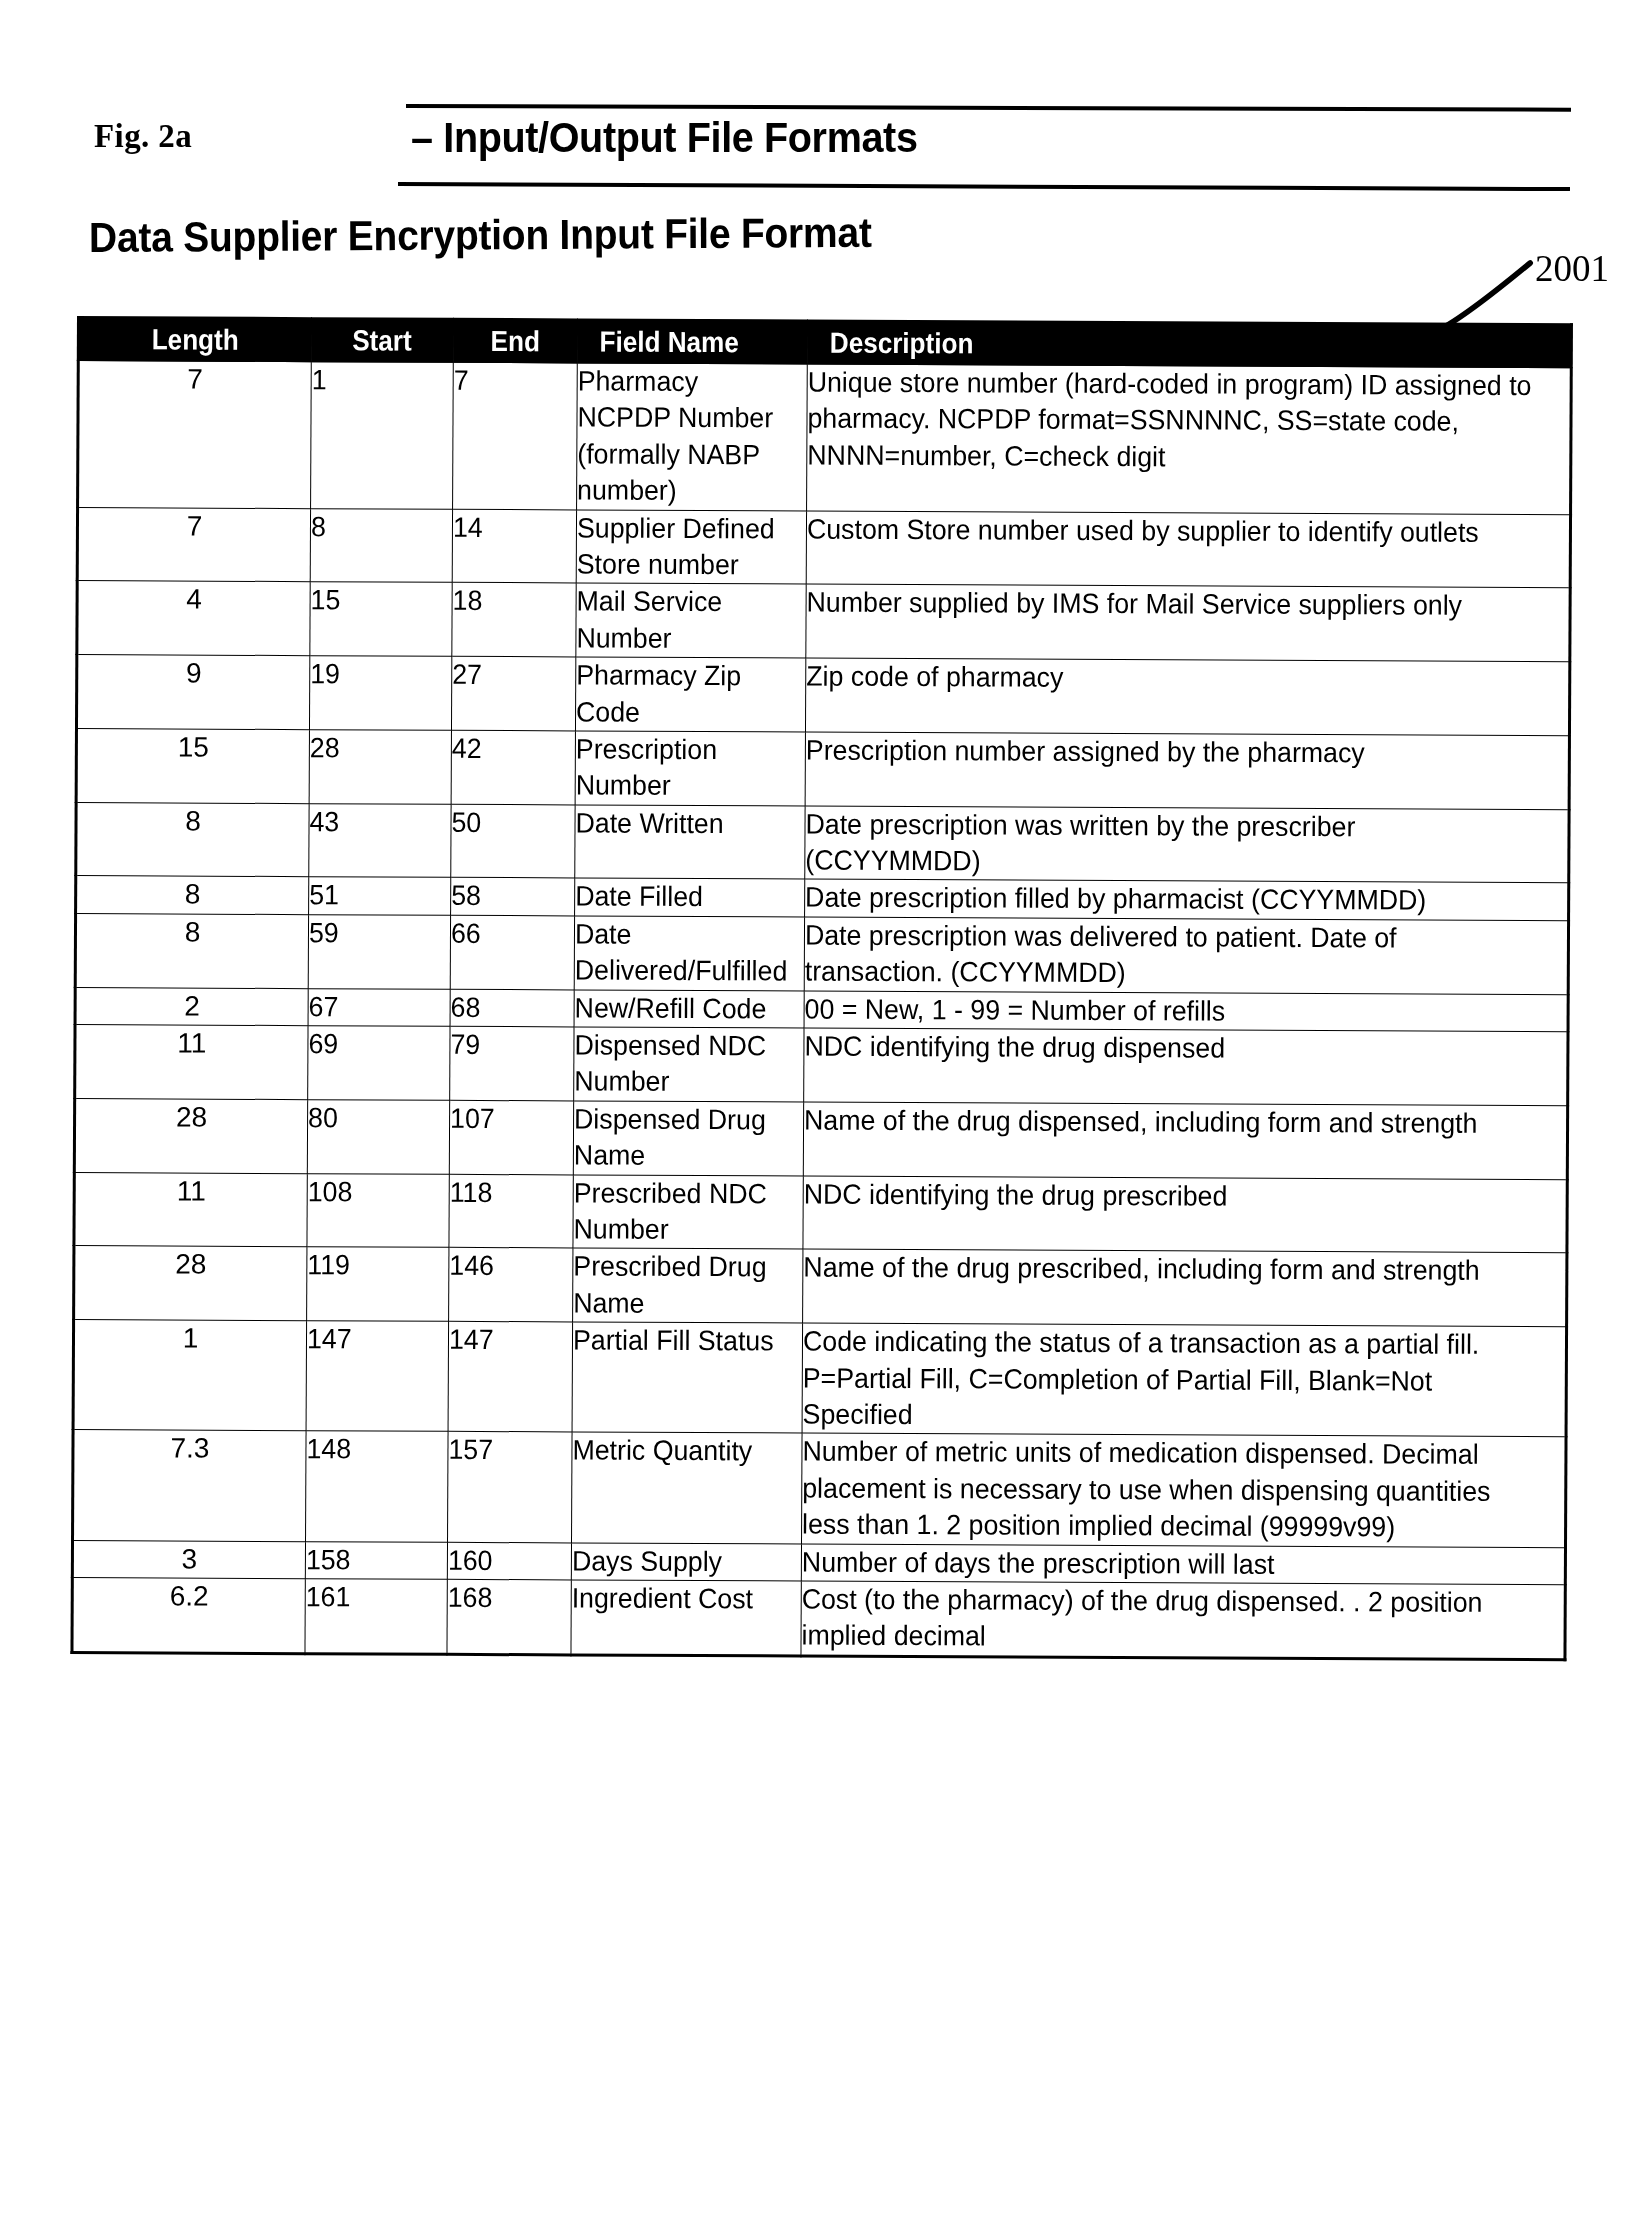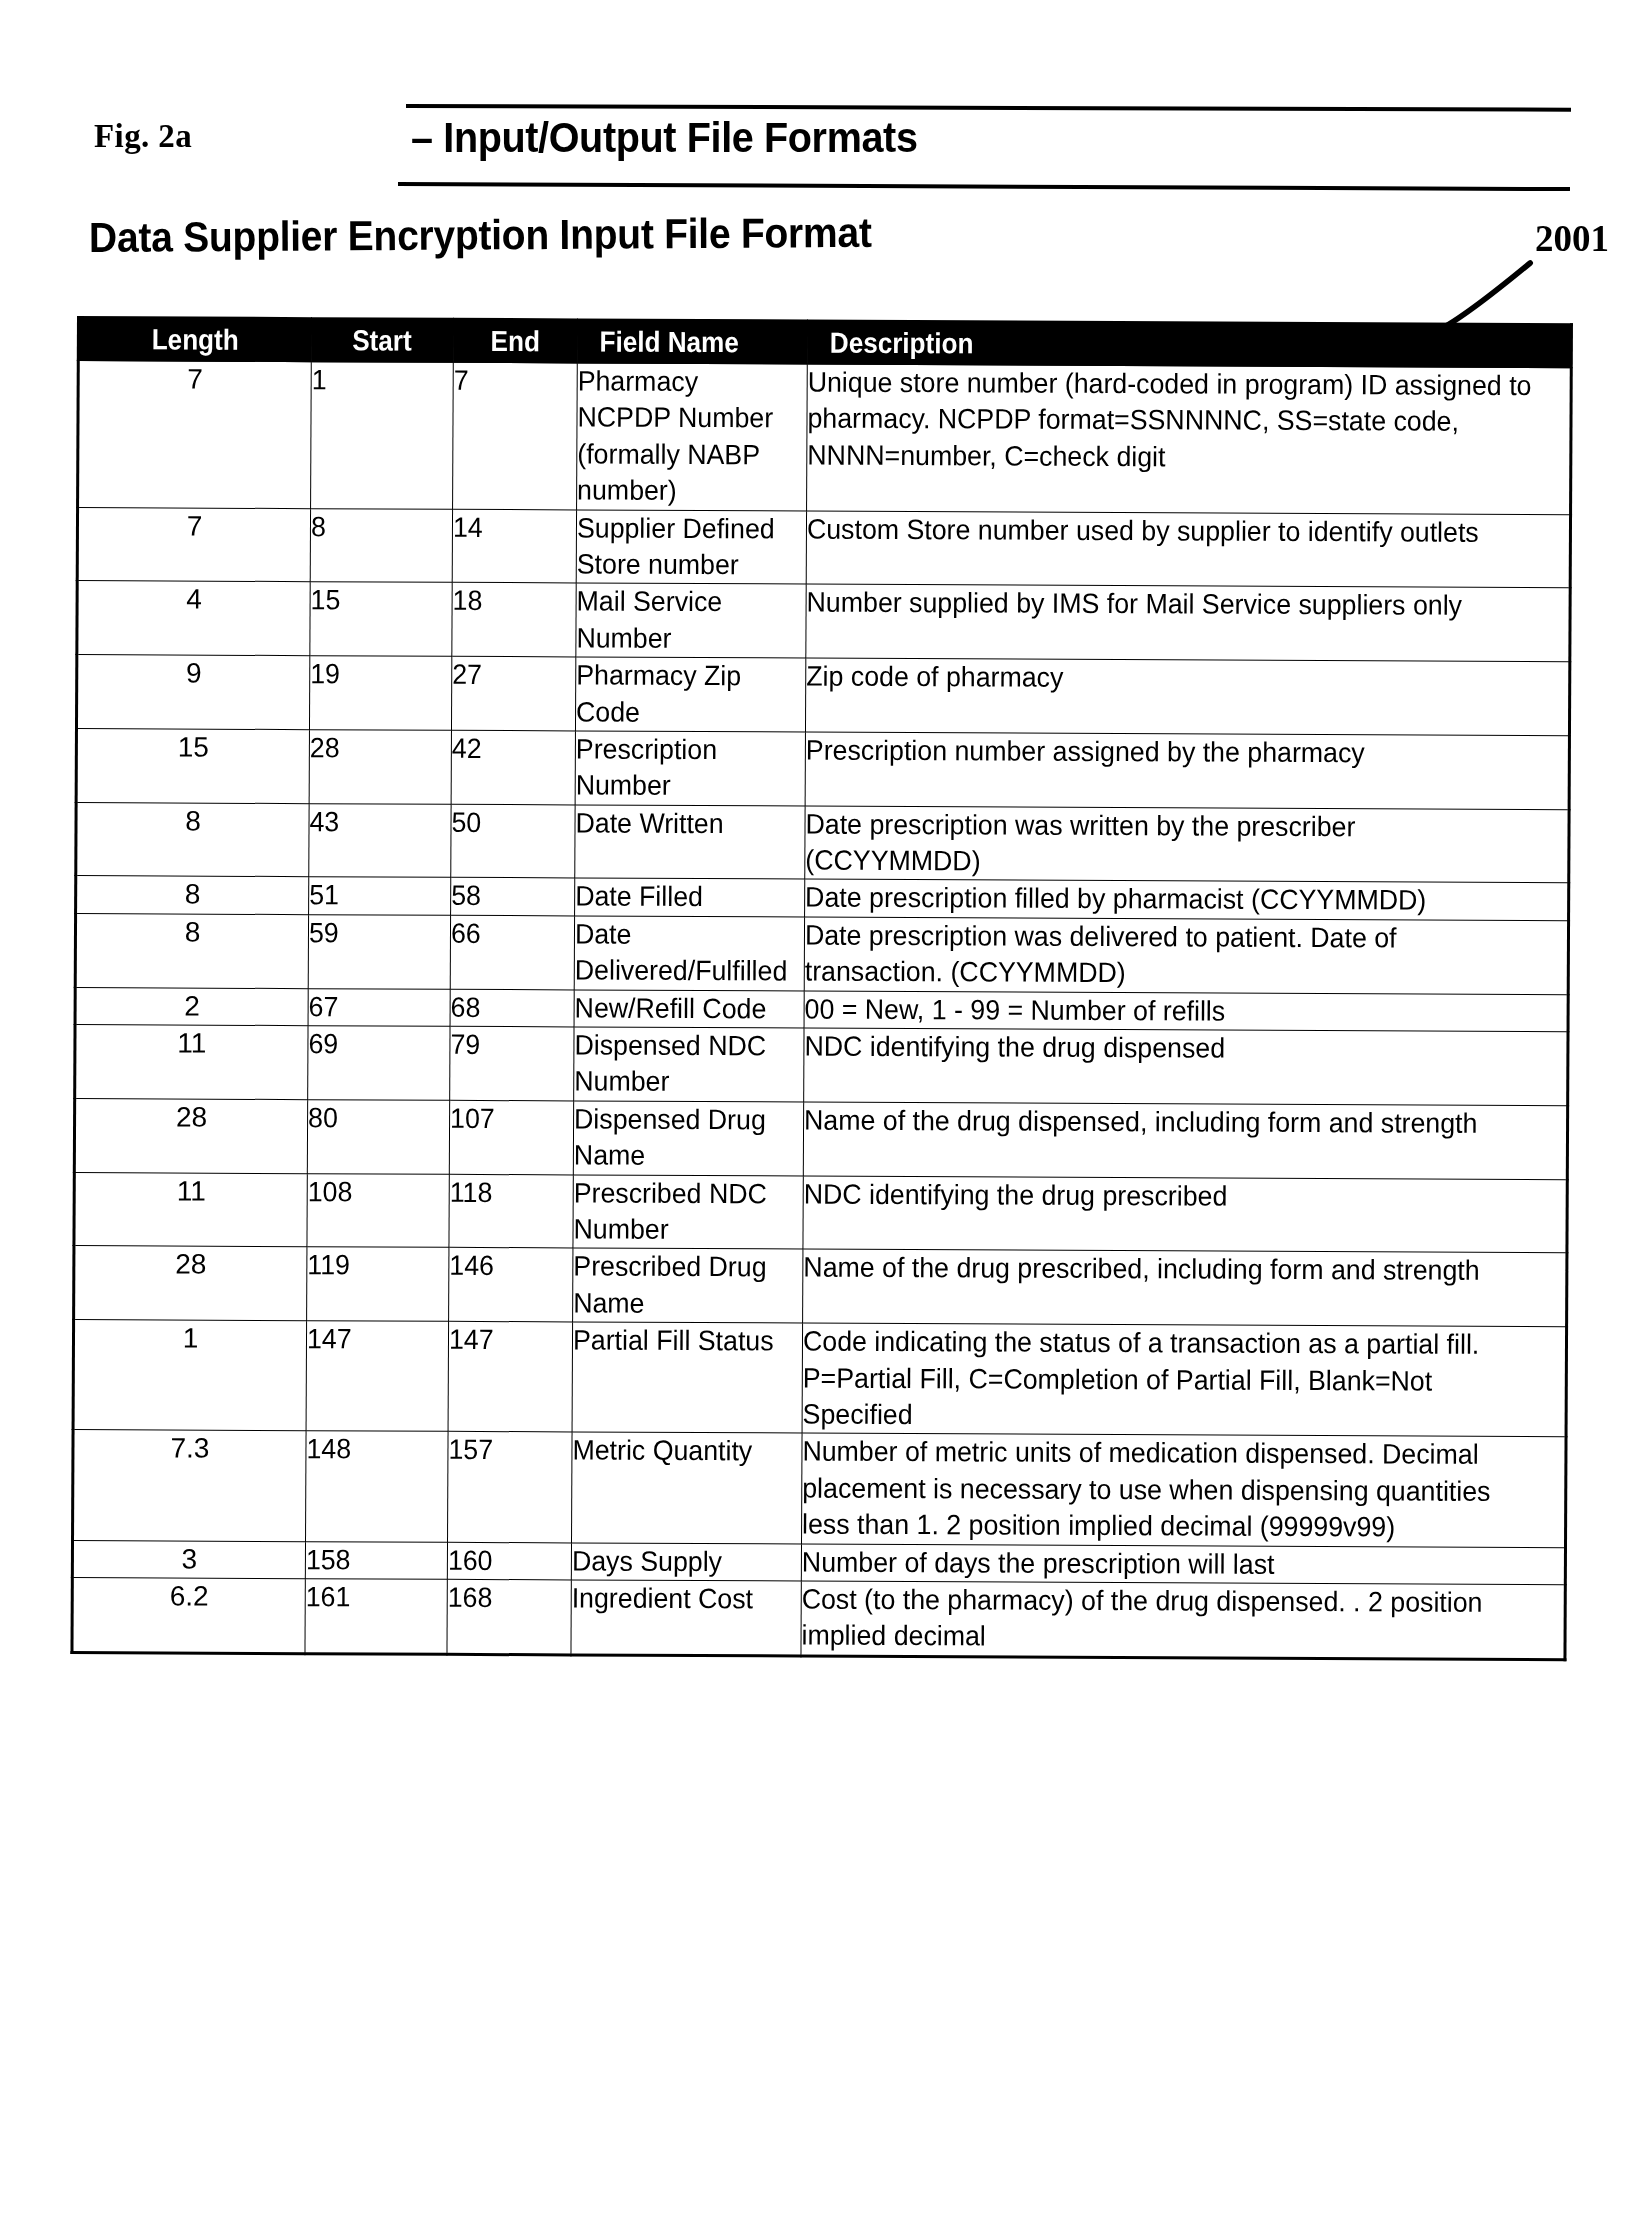--- a/index.html
+++ b/index.html
@@ -78,23 +78,23 @@
     letter-spacing: -0.3px;
     white-space: nowrap;
     transform: scaleX(0.93) rotate(-0.35deg);
     transform-origin: left center;
   }
 
   
   #ref-number {
     position: absolute;
     left: 1535px;
-    top: 217px;
+    top: 247px;
     font-family: "Liberation Serif", serif;
-    font-weight: bold;
+    font-weight: normal;
     font-size: 37px;
     white-space: nowrap;
   }
   #ref-leader {
     position: absolute;
     left: 1431px;
     top: 255px;
     width: 104px;
     height: 80px;
     pointer-events: none;

